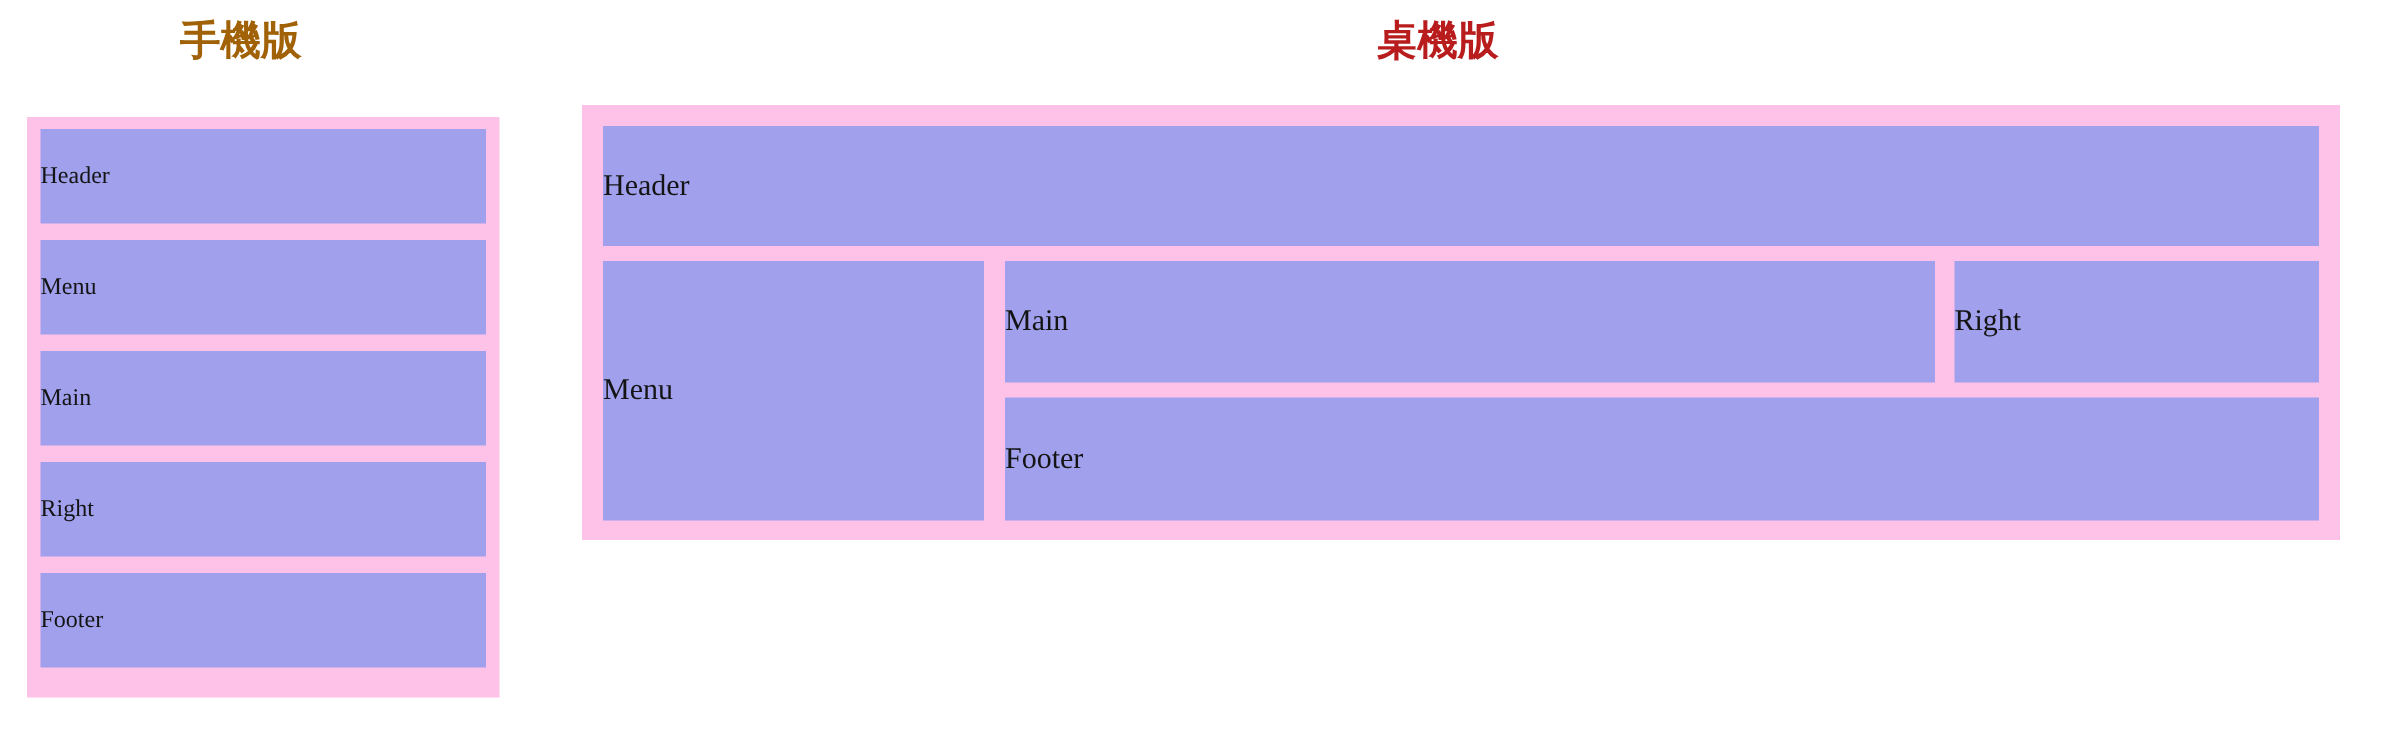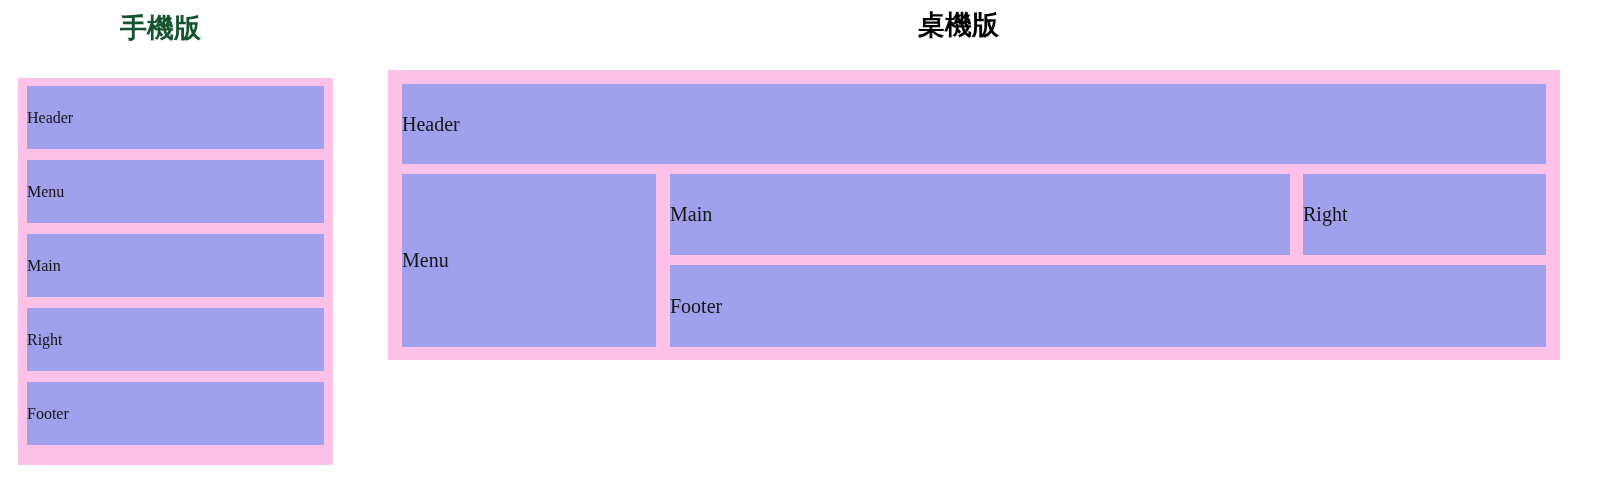--- a/index.html
+++ b/index.html
@@ -101,21 +101,21 @@
   #d-footer {
     left: 282px;
     top: 195px;
     width: 876px;
     height: 82px;
   }
 </style>
 </head>
 <body style="--pink: #fec1e8; --purple: #a0a0ec; background: rgb(255, 255, 255);">
 
-<div class="title" id="title-mobile" style="color: #14532d;">手機版</div>
+<div class="title" id="title-mobile" style="color: #a16207;">手機版</div>
 
 <div class="pink-wrap" id="mobile-wrap" style="background: rgb(254, 193, 232);">
 
   <div class="cell" id="m-header" style="background: rgb(160, 160, 236); color: rgb(20, 20, 20);">
     <span>Header</span>
   </div>
 
   <div class="cell" id="m-menu" style="background: rgb(160, 160, 236); color: rgb(20, 20, 20);">
     <span>Menu</span>
   </div>
@@ -126,21 +126,21 @@
 
   <div class="cell" id="m-right" style="background: rgb(160, 160, 236); color: rgb(20, 20, 20);">
     <span>Right</span>
   </div>
 
   <div class="cell" id="m-footer" style="background: rgb(160, 160, 236); color: rgb(20, 20, 20);">
     <span>Footer</span>
   </div>
 </div>
 
-<div class="title" id="title-desktop" style="color: #000000; font-family: Liberation Mono, monospace;">桌機版</div>
+<div class="title" id="title-desktop" style="color: #b91c1c;">桌機版</div>
 
 <div class="pink-wrap" id="desktop-wrap" style="background: rgb(254, 193, 232);">
 
   <div class="cell" id="d-header" style="background: rgb(160, 160, 236); color: rgb(20, 20, 20);">
     <span>Header</span>
   </div>
 
   <div class="cell" id="d-menu" style="background: rgb(160, 160, 236); color: rgb(20, 20, 20);">
     <span>Menu</span>
   </div>

